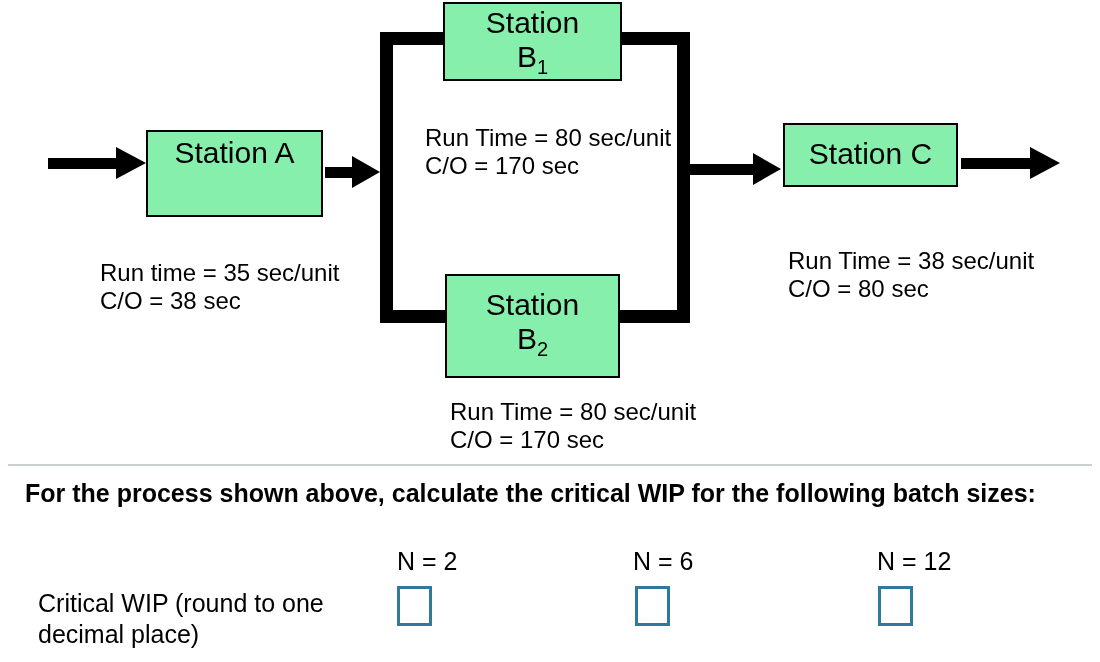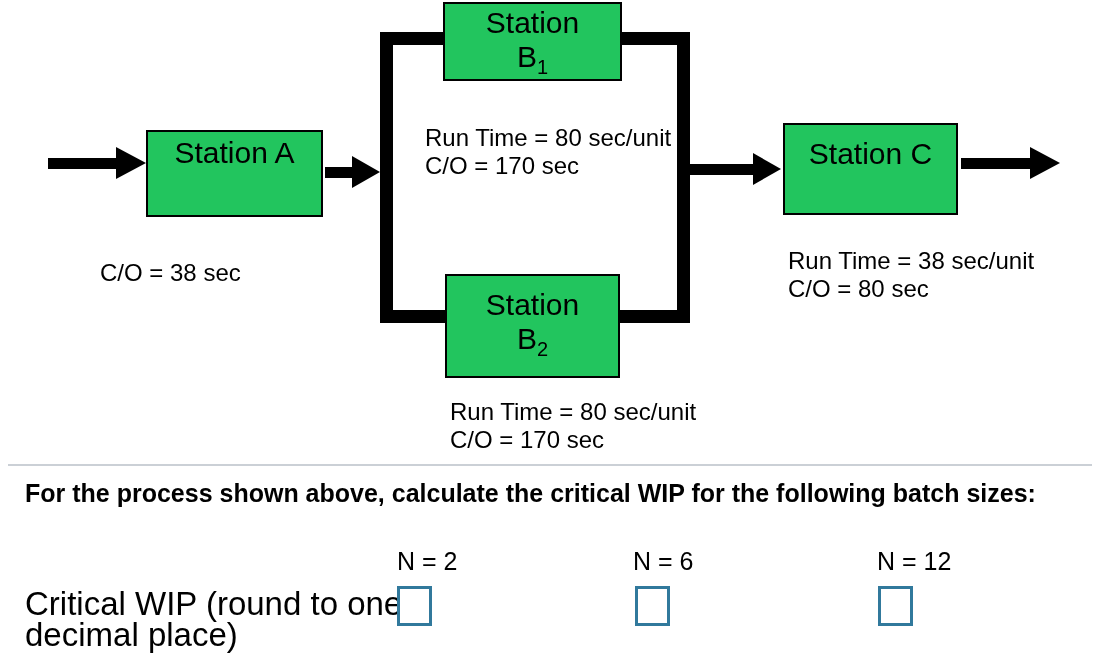--- a/index.html
+++ b/index.html
@@ -9,21 +9,21 @@
     height: 662px;
     font-family: "Liberation Sans", sans-serif;
     color: #000;
     overflow: hidden;
     background: #fff;
   }
 
   
   .station-box {
     position: absolute;
-    background: #22c55e;
+    background: #86efac;
     border: 2px solid #000;
     box-sizing: border-box;
     text-align: center;
     font-size: 30px;
     line-height: 34px;
     z-index: 2;
   }
   .station-box sub {
     font-size: 20px;
     vertical-align: sub;
@@ -87,22 +87,22 @@
     box-sizing: border-box;
     background: #fff;
     font-family: "Liberation Sans", sans-serif;
     font-size: 20px;
     text-align: center;
     padding: 0;
     outline: none;
   }
   .row-label {
     position: absolute;
-    left: 25px; top: 588px;
-    font-size: 33px;
+    left: 38px; top: 588px;
+    font-size: 25px;
     line-height: 31px;
     white-space: nowrap;
   }
 </style>
 </head>
 <body>
 
 <div class="stage">
 
   <div>
@@ -141,30 +141,31 @@
     <div class="note" style="left:450px; top:398px;">
       <div>Run Time = 80 sec/unit</div>
       <div>C/O = 170 sec</div>
     </div>
 
     <div class="arrow" style="left:688px; top:153px;">
       <div class="shaft" style="width:65px;"></div>
       <div class="head" style="border-left-width:28px;"></div>
     </div>
 
-    <div class="station-box" style="left:783px; top:123px; width:175px; height:92px; padding-top:12px;">
+    <div class="station-box" style="left:783px; top:123px; width:175px; height:64px; padding-top:12px;">
       <span>Station C</span>
     </div>
 
     <div class="arrow" style="left:961px; top:147px;">
       <div class="shaft" style="width:69px;"></div>
       <div class="head"></div>
     </div>
 
     <div class="note" style="left:100px; top:259px;">
+      <div>Run time = 35 sec/unit</div>
       <div>C/O = 38 sec</div>
     </div>
 
     <div class="note" style="left:788px; top:247px;">
       <div>Run Time = 38 sec/unit</div>
       <div>C/O = 80 sec</div>
     </div>
 
   </div>
 

